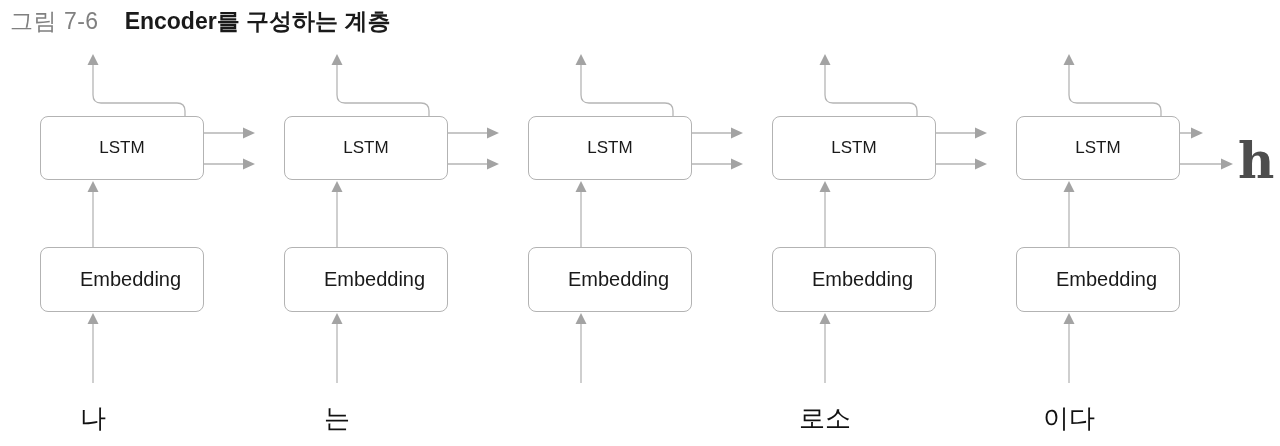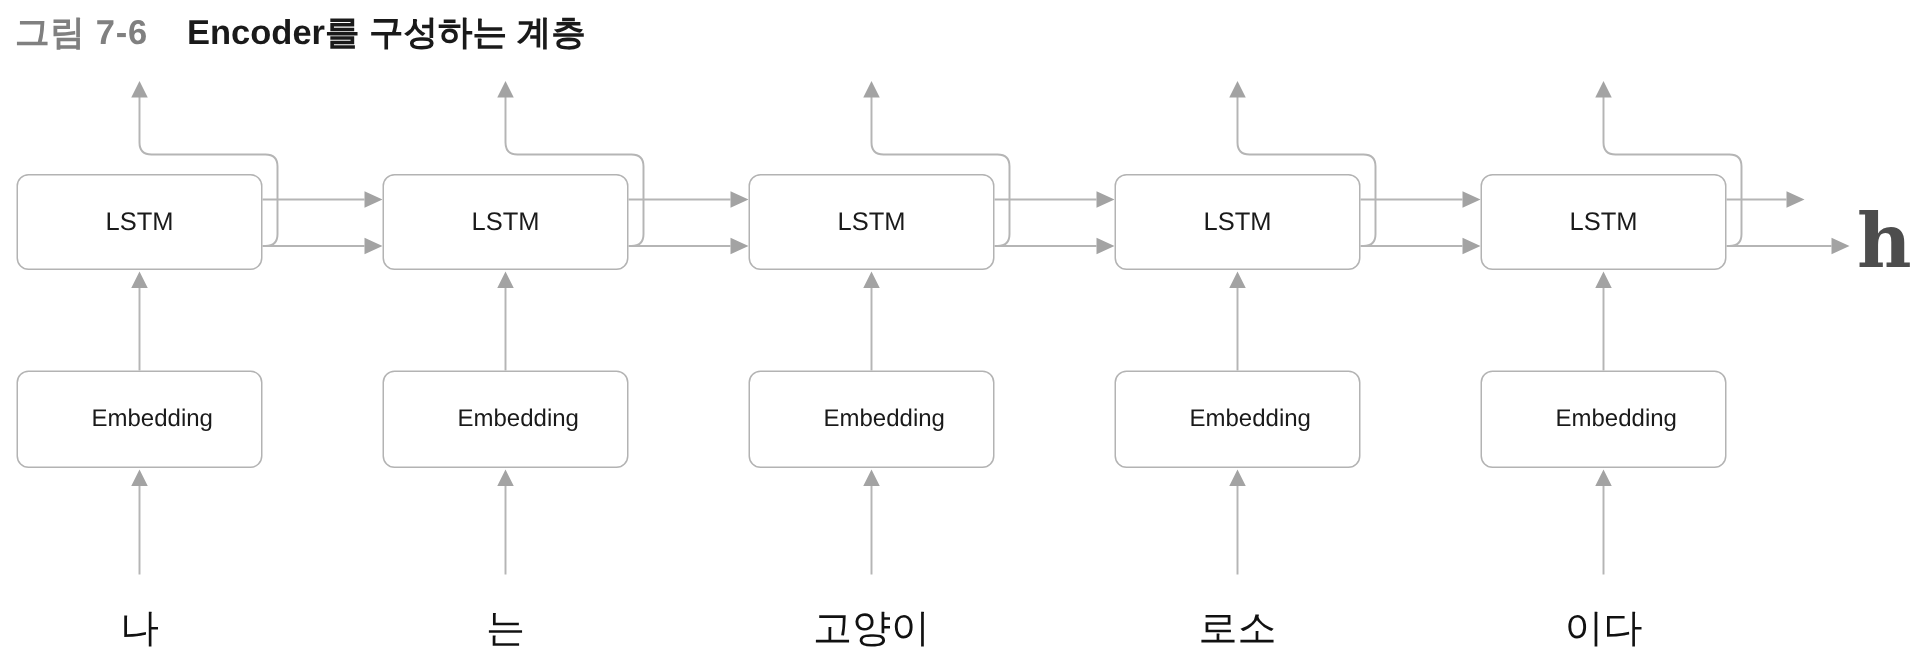--- a/index.html
+++ b/index.html
@@ -29,21 +29,21 @@
   .title-row {
     position: absolute;
     left: 10px;
     top: 7px;
     white-space: nowrap;
     font-size: 23px;
     line-height: 28px;
   }
   .figure-label {
     color: var(--figure-label);
-    font-weight: bold;
+    font-weight: normal;
     letter-spacing: 0.5px;
   }
   .figure-title {
     color: var(--title-text);
     font-weight: 600;
     margin-left: 26px;
   }
   .arrow-layer {
     position: absolute;
     left: 0;
@@ -64,23 +64,24 @@
     height: 64px;
     box-sizing: border-box;
     background: var(--box-fill);
     border: 1px solid var(--box-border);
     border-radius: 8px;
     display: flex;
     align-items: center;
     justify-content: center;
     color: var(--box-text);
     font-size: 17px;
+    margin-left: 29px;
   }
   .node.lstm { top: 116px; }
-  .node.embedding { top: 247px; height: 65px; font-size: 16px; padding-left: 17px; }
+  .node.embedding { top: 247px; height: 65px; font-size: 20px; padding-left: 17px; }
   .word {
     position: absolute;
     top: 401px;
     width: 200px;
     text-align: center;
     font-size: 26px;
     color: var(--word-text);
   }
   .output-label {
     position: absolute;
@@ -177,19 +178,18 @@
   <div class="node lstm" style="left:987px">LSTM</div>
 
   <div class="node embedding" style="left:11px">Embedding</div>
   <div class="node embedding" style="left:255px">Embedding</div>
   <div class="node embedding" style="left:499px">Embedding</div>
   <div class="node embedding" style="left:743px">Embedding</div>
   <div class="node embedding" style="left:987px">Embedding</div>
 
   <div class="word" style="left:-7px">나</div>
   <div class="word" style="left:237px">는</div>
-  <div class="word" style="left:481px">고양이</div>
   <div class="word" style="left:969px">이다</div>
   <div class="word" style="left:725px">로소</div>
 
   <div class="output-label">h</div>
 
 </div>
 
 </body></html>

